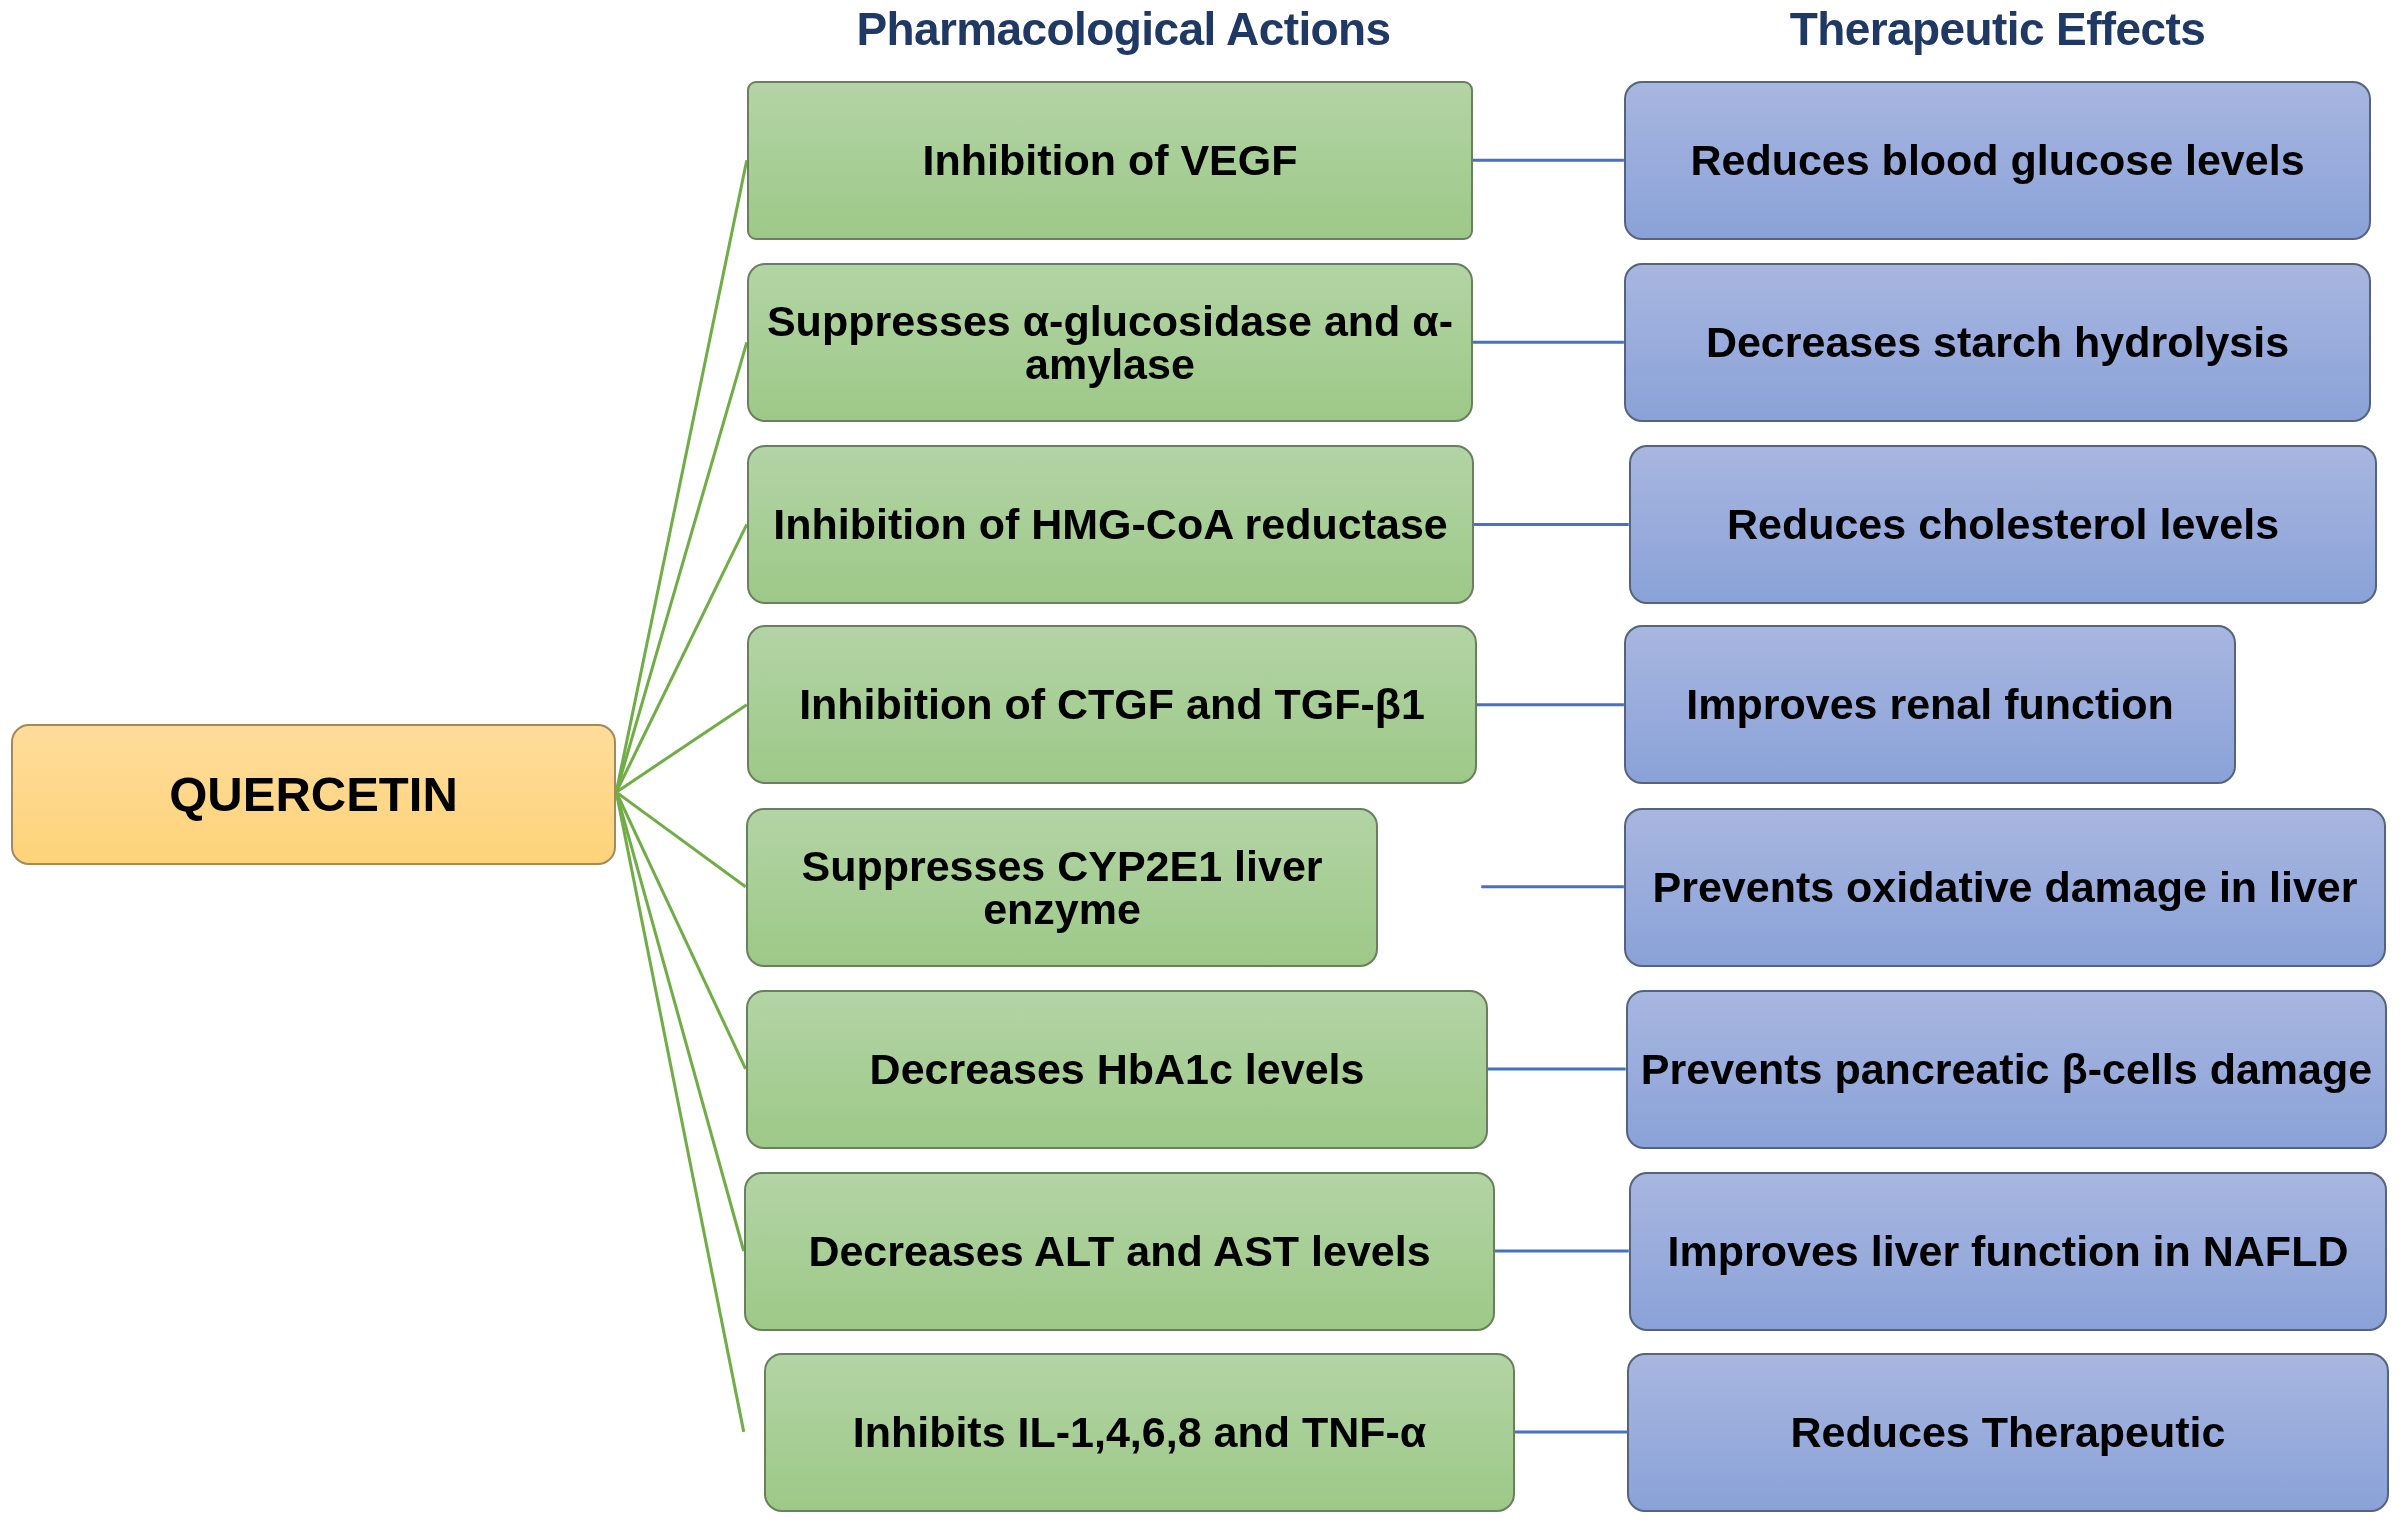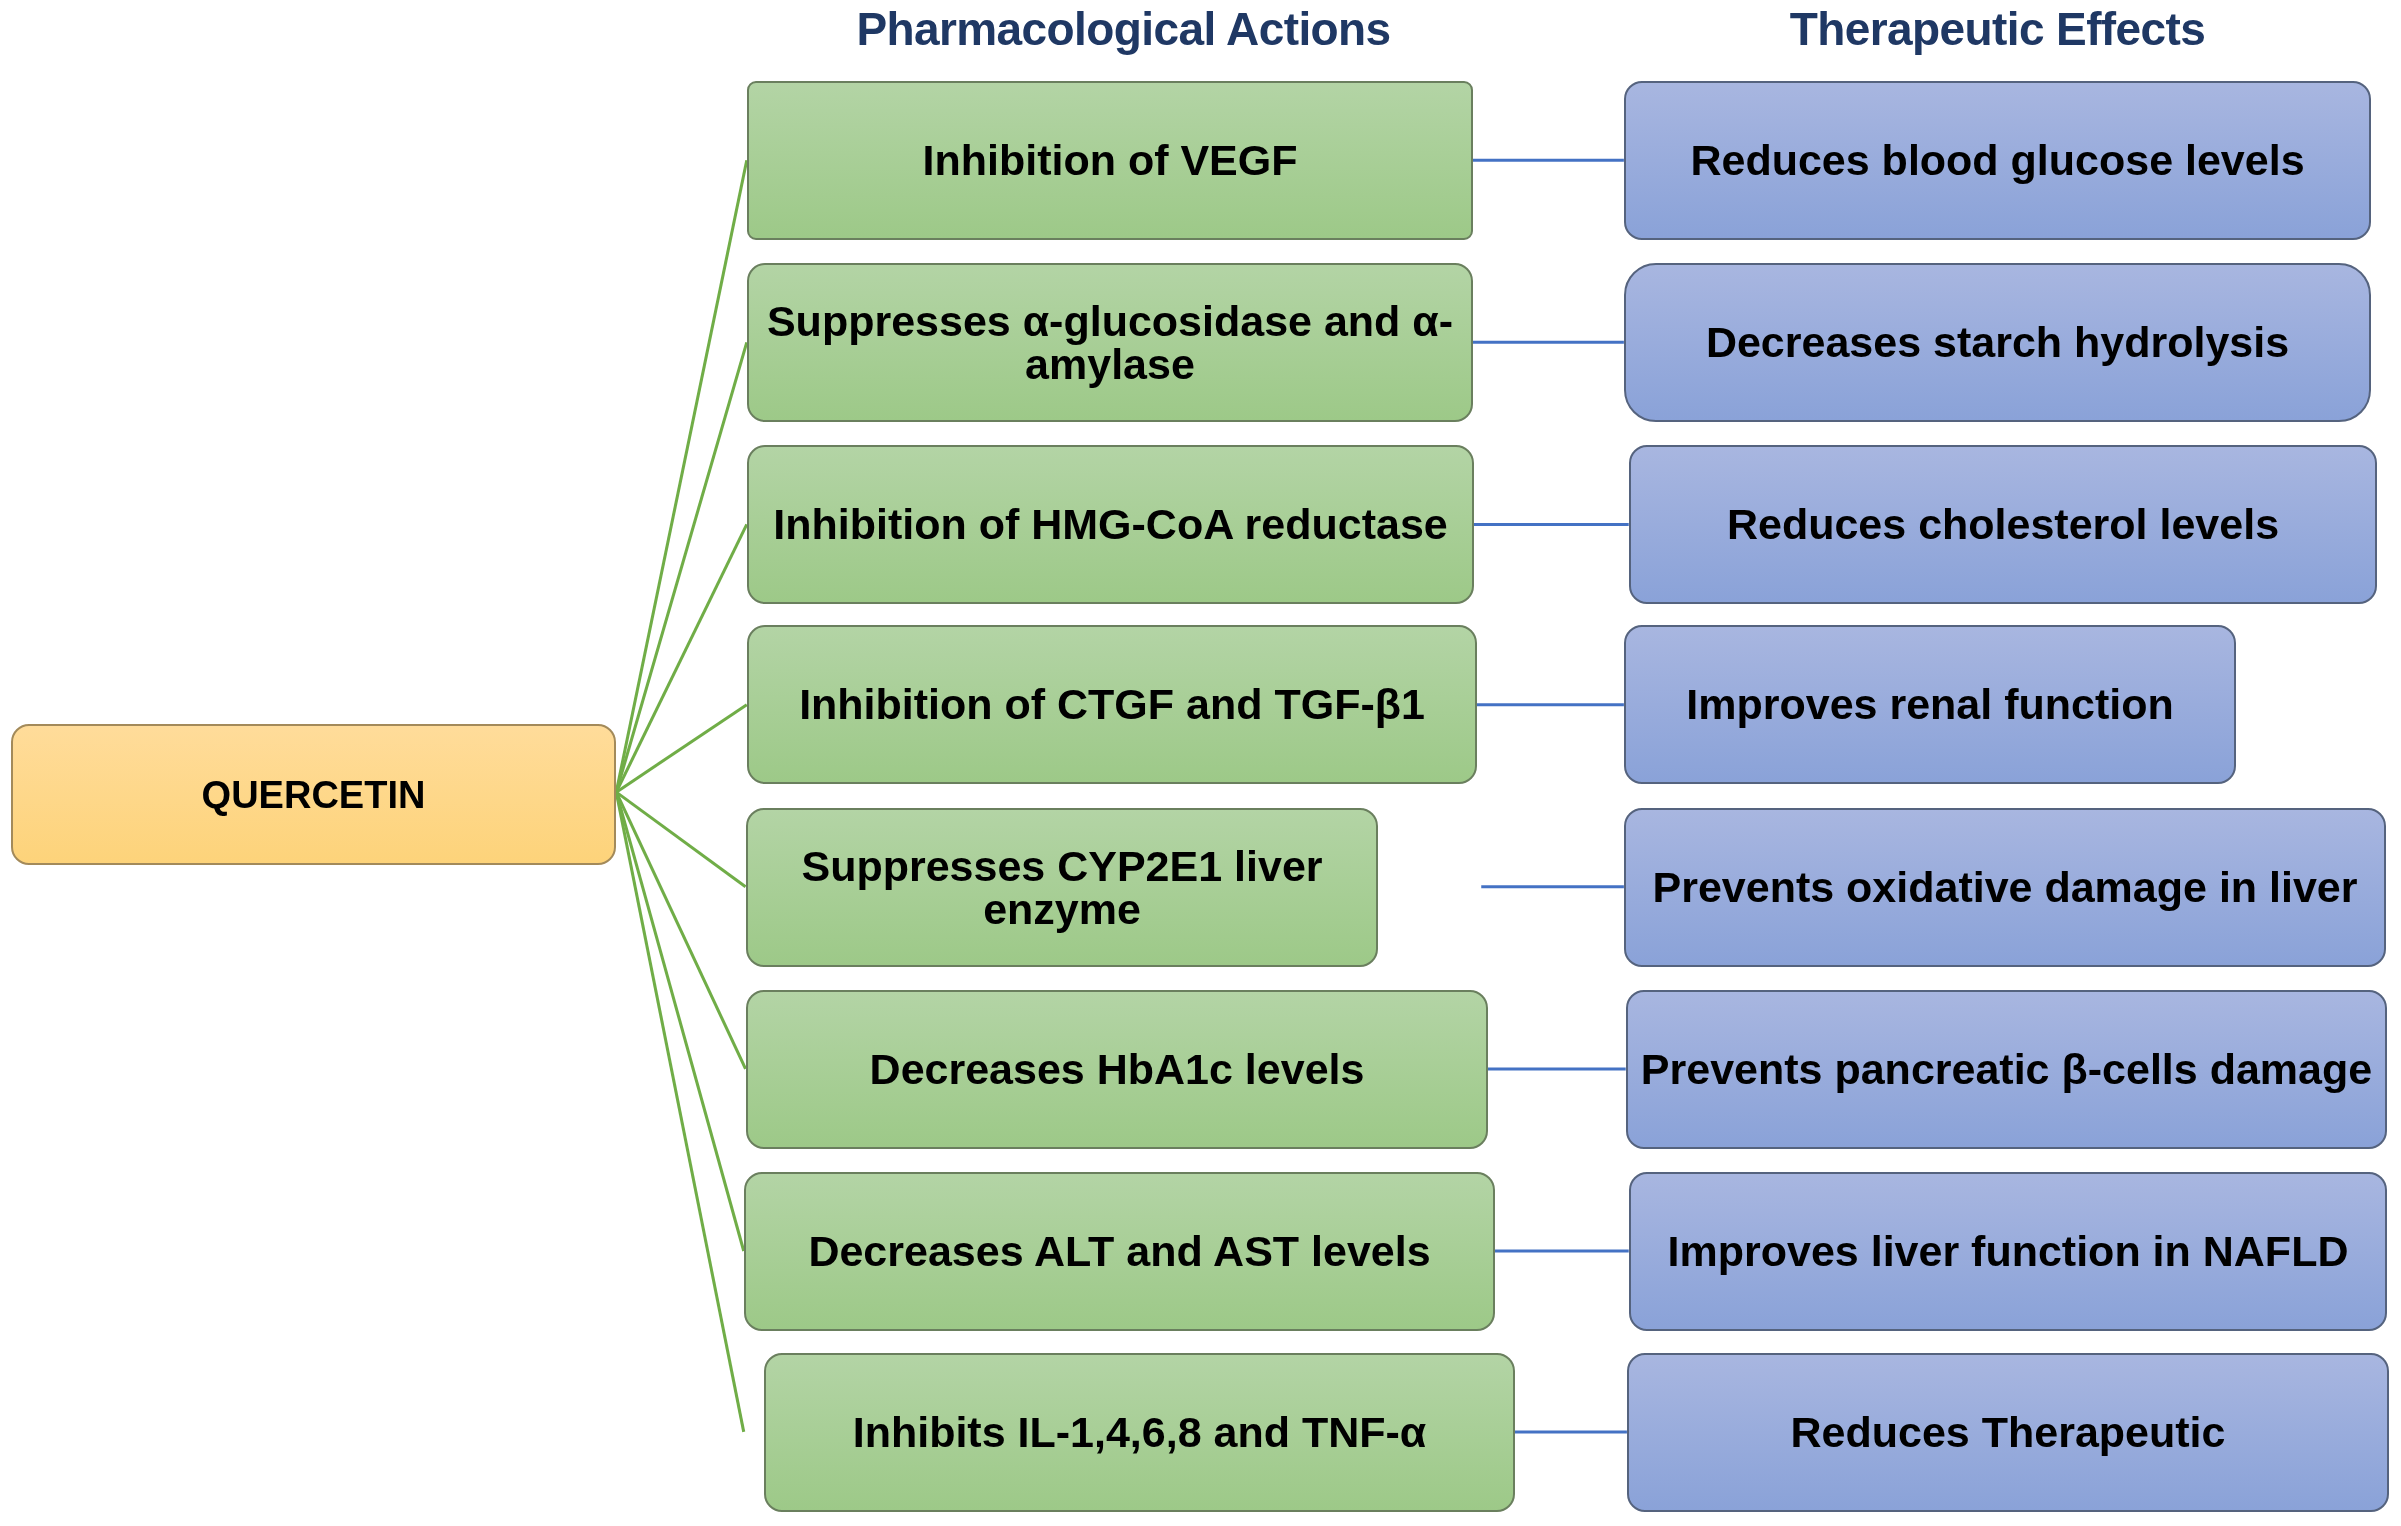--- a/index.html
+++ b/index.html
@@ -15,21 +15,21 @@
   .box {
     position: absolute; box-sizing: border-box;
     border-radius: 18px; display: flex; align-items: center; justify-content: center;
     text-align: center; font-family: "Liberation Sans", sans-serif; font-weight: bold;
     color: #000; line-height: 1.0;
   }
   .box span { display: block; padding: 0 8.5px; }
   .root {
     left: 11px; top: 724px; width: 605px; height: 141px;
     background: linear-gradient(#ffdc9a, #fdd37a);
-    border: 2.4px solid #a38a5a; font-size: 38px;
+    border: 2.4px solid #a38a5a; font-size: 49px;
   }
   .action {
     background: linear-gradient(#b3d4a5, #9dc988);
     border: 2.4px solid #6a7f5e; font-size: 43px; height: 159px;
   }
   .effect {
     background: linear-gradient(#a8b6e0, #8aa2d8);
     border: 2.4px solid #55637e; font-size: 43px; height: 159px;
   }
 </style>
@@ -66,21 +66,21 @@
   <div id="rows-container">
       <div class="box action" style="left: 747px; top: 81px; width: 726px; border-radius: 9px;">
         <span>Inhibition of VEGF</span>
       </div>
       <div class="box effect" style="left: 1624px; top: 81px; width: 747px;">
         <span>Reduces blood glucose levels</span>
       </div>
       <div class="box action" style="left: 747px; top: 263px; width: 726px;">
         <span>Suppresses α-glucosidase and α-amylase</span>
       </div>
-      <div class="box effect" style="left: 1624px; top: 263px; width: 747px; border-radius: 32px;">
+      <div class="box effect" style="left: 1624px; top: 263px; width: 747px;">
         <span>Decreases starch hydrolysis</span>
       </div>
       <div class="box action" style="left: 747px; top: 445px; width: 727px;">
         <span>Inhibition of HMG-CoA reductase</span>
       </div>
       <div class="box effect" style="left: 1629px; top: 445px; width: 748px;">
         <span>Reduces cholesterol levels</span>
       </div>
       <div class="box action" style="left: 747px; top: 625px; width: 730px;">
         <span>Inhibition of CTGF and TGF-β1</span>

